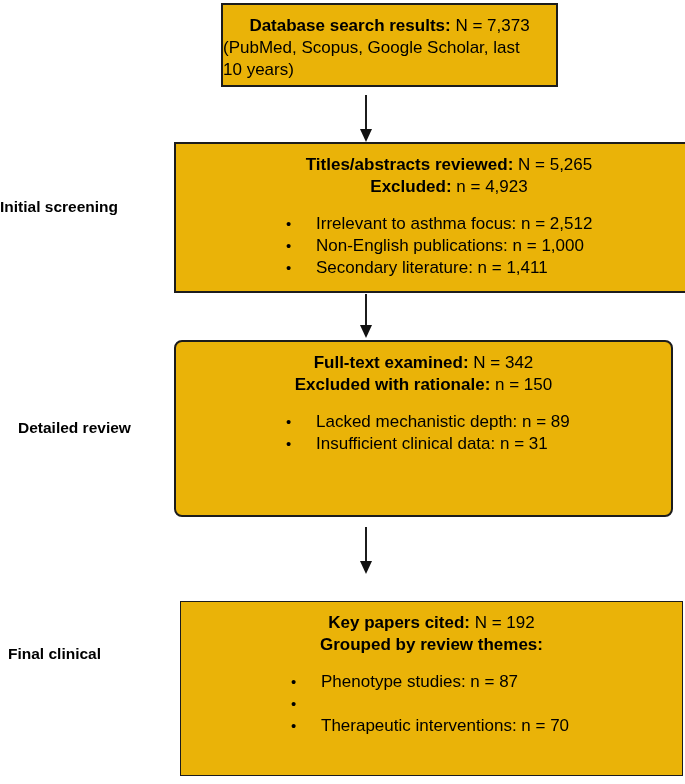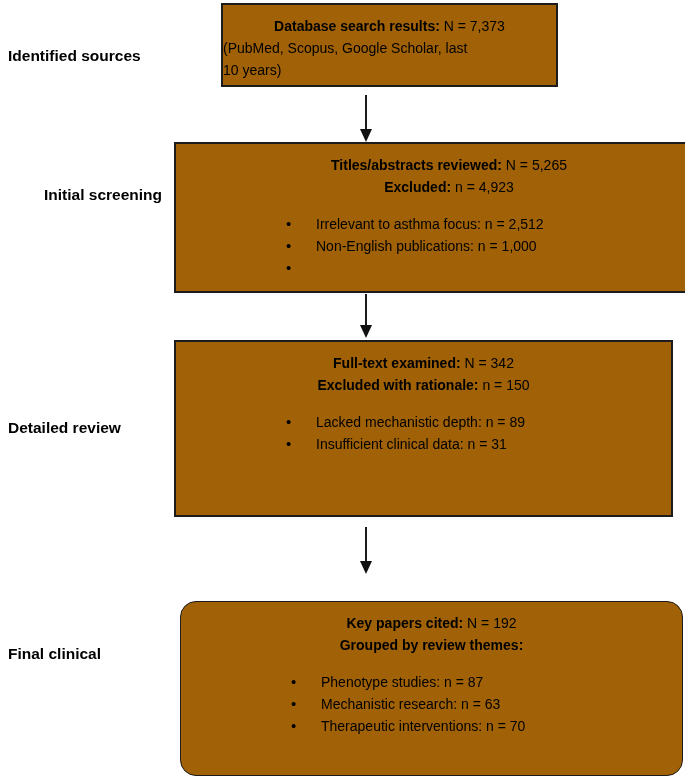--- a/index.html
+++ b/index.html
@@ -19,23 +19,23 @@
   .stage-label {
     position: absolute;
     font-size: 15.5px;
     font-weight: bold;
     white-space: nowrap;
     line-height: 17px;
   }
   .flow-box {
     position: absolute;
     border: 2px solid #1c1c1c;
-    background: #a16207;
+    background: #eab308;
     box-sizing: border-box;
-    font-size: 14px;
+    font-size: 17px;
     line-height: 22px;
   }
   .flow-box.thin { border-width: 1.5px; }
   .box-heading {
     text-align: center;
     padding-top: 10px;
   }
   .heading-line { white-space: nowrap; }
   .heading-line b { font-weight: bold; }
   .sub-line {
@@ -75,23 +75,22 @@
     border-left: 6px solid transparent;
     border-right: 6px solid transparent;
     border-top: 13px solid #111111;
   }
 </style>
 </head>
 <body>
 
 <div class="canvas">
 
-  <div class="stage-label" style="left:8px; top:47px;">Identified sources</div>
-  <div class="stage-label" style="left:0px; top:186px;padding-left:44px;">Initial screening</div>
-  <div class="stage-label" style="left:8px; top:419px;">Detailed review</div>
+  <div class="stage-label" style="left:0px; top:198px;">Initial screening</div>
+  <div class="stage-label" style="left:18px; top:419px;">Detailed review</div>
   <div class="stage-label" style="left:8px; top:645px;">Final clinical</div>
 
   <div class="flow-box" style="left:221px; top:3px; width:337px; height:84px;">
     <div class="box-heading">
       <div class="heading-line"><b>Database search results:</b><span> N = 7,373</span></div>
       <div class="sub-line">(PubMed, Scopus, Google Scholar, last</div>
       <div class="sub-line">10 years)</div>
     </div>
   </div>
 
@@ -109,30 +108,31 @@
       <div class="bullet-item">
         <span class="bullet-dot"></span>
         <span class="bullet-text">Irrelevant to asthma focus: n = 2,512</span>
       </div>
       <div class="bullet-item">
         <span class="bullet-dot"></span>
         <span class="bullet-text">Non-English publications: n = 1,000</span>
       </div>
       <div class="bullet-item">
         <span class="bullet-dot"></span>
+        <span class="bullet-text">Secondary literature: n = 1,411</span>
       </div>
     </div>
   </div>
 
   <div class="flow-arrow" style="left:359px; top:294px;">
     <div class="arrow-shaft" style="height:31px;"></div>
     <div class="arrow-head"></div>
   </div>
 
-  <div class="flow-box" style="left:174px; top:340px; width:499px; height:177px;">
+  <div class="flow-box" style="left:174px; top:340px; width:499px; height:177px;border-radius:8px;">
     <div class="box-heading">
       <div class="heading-line"><b>Full-text examined:</b><span> N = 342</span></div>
       <div class="heading-line"><b>Excluded with rationale:</b><span> n = 150</span></div>
     </div>
     <div class="bullet-list">
       <div class="bullet-item">
         <span class="bullet-dot"></span>
         <span class="bullet-text">Lacked mechanistic depth: n = 89</span>
       </div>
       <div class="bullet-item">
@@ -140,33 +140,32 @@
         <span class="bullet-text">Insufficient clinical data: n = 31</span>
       </div>
     </div>
   </div>
 
   <div class="flow-arrow" style="left:359px; top:527px;">
     <div class="arrow-shaft" style="height:34px;"></div>
     <div class="arrow-head"></div>
   </div>
 
-  <div class="flow-box thin" style="left:180px; top:601px; width:503px; height:175px;border-radius:16px;">
+  <div class="flow-box thin" style="left:180px; top:601px; width:503px; height:175px;">
     <div class="box-heading">
       <div class="heading-line"><b>Key papers cited:</b><span> N = 192</span></div>
       <div class="heading-line"><b>Grouped by review themes:</b><span></span></div>
     </div>
     <div class="bullet-list">
       <div class="bullet-item">
         <span class="bullet-dot"></span>
         <span class="bullet-text">Phenotype studies: n = 87</span>
       </div>
       <div class="bullet-item">
         <span class="bullet-dot"></span>
-        <span class="bullet-text">Mechanistic research: n = 63</span>
       </div>
       <div class="bullet-item">
         <span class="bullet-dot"></span>
         <span class="bullet-text">Therapeutic interventions: n = 70</span>
       </div>
     </div>
   </div>
 
 </div>
 

